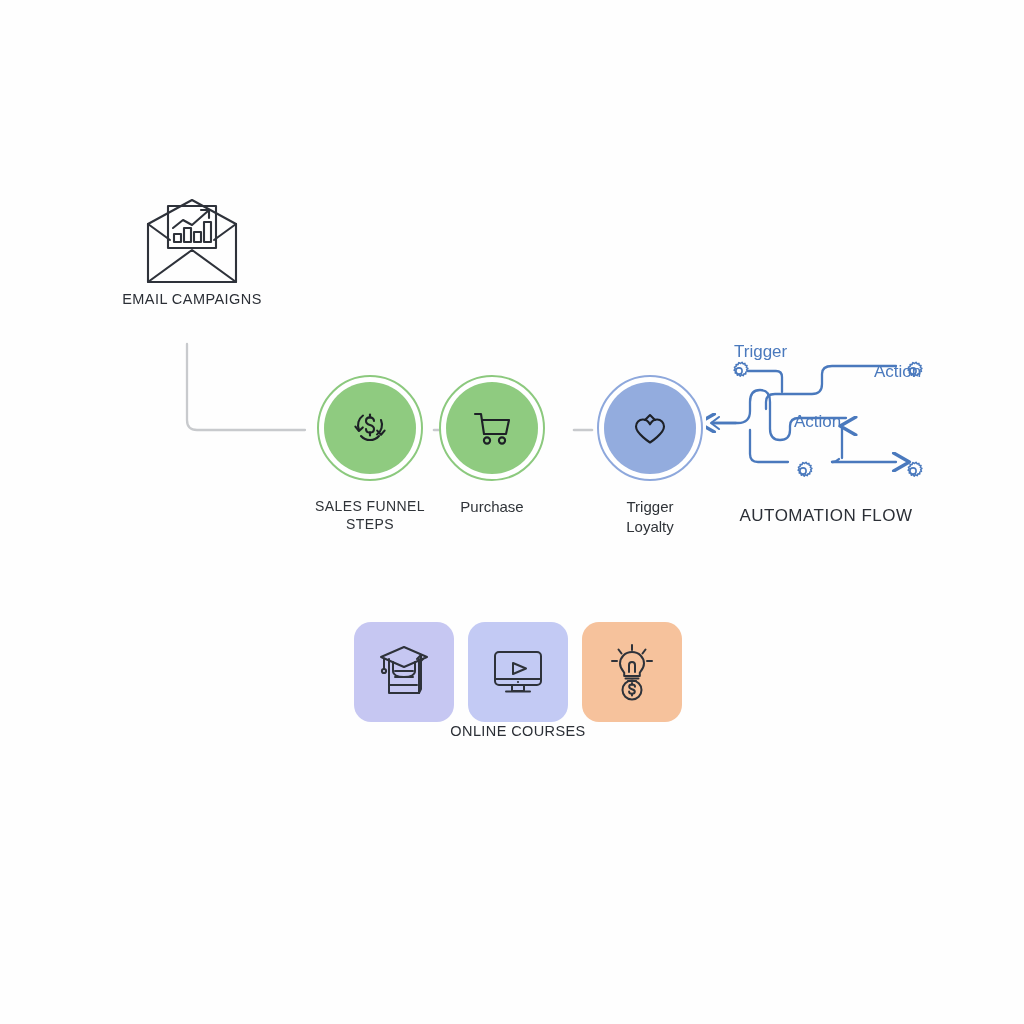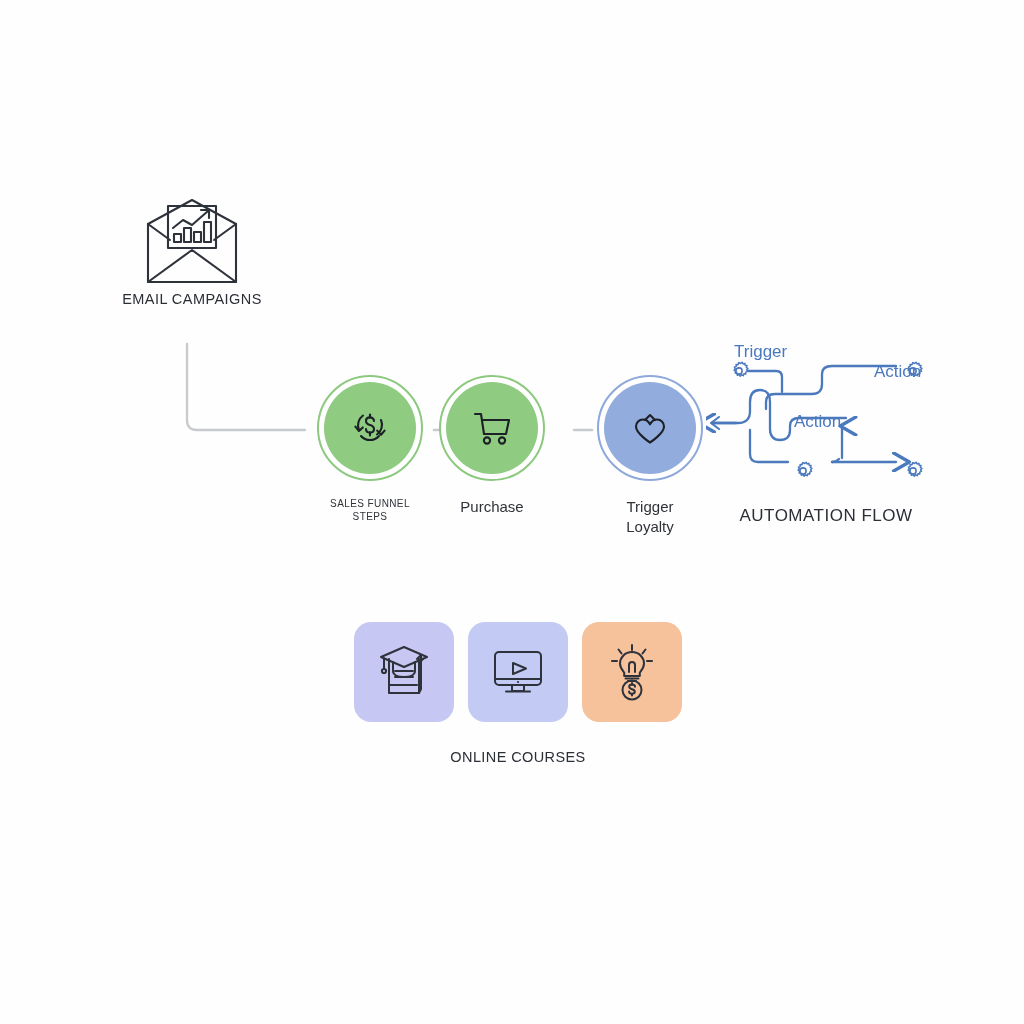--- a/index.html
+++ b/index.html
@@ -88,21 +88,21 @@
     justify-content: center;
   }
   .circle-node.blue .circle-outer { border-color: #8ea8dc; }
   .circle-node.blue .circle-inner { background: #93acde; }
 
   .circle-node .node-label {
     margin-top: 16px;
     font-size: 15px;
   }
   .circle-node.caps .node-label {
-    font-size: 10px;
+    font-size: 14px;
     letter-spacing: 0.4px;
   }
 
   #funnel-node  { left: 300px; top: 375px; }
   #purchase-node{ left: 422px; top: 375px; }
   #loyalty-node { left: 580px; top: 375px; }
 
   
   #automation-node {
     left: 706px;
@@ -155,21 +155,20 @@
     height: 100px;
     border-radius: 17px;
     display: flex;
     align-items: center;
     justify-content: center;
   }
   .tile.lav   { background: #c6c7f2; }
   .tile.peri  { background: #c3caf4; }
   .tile.peach { background: #f6c29c; }
   #courses-node .node-label {
-    margin-top: 26px;
     font-size: 14.5px;
     letter-spacing: 0.4px;
     color: #2b2f36;
   }
 </style>
 </head>
 <body>
 
 <div id="canvas">
 

